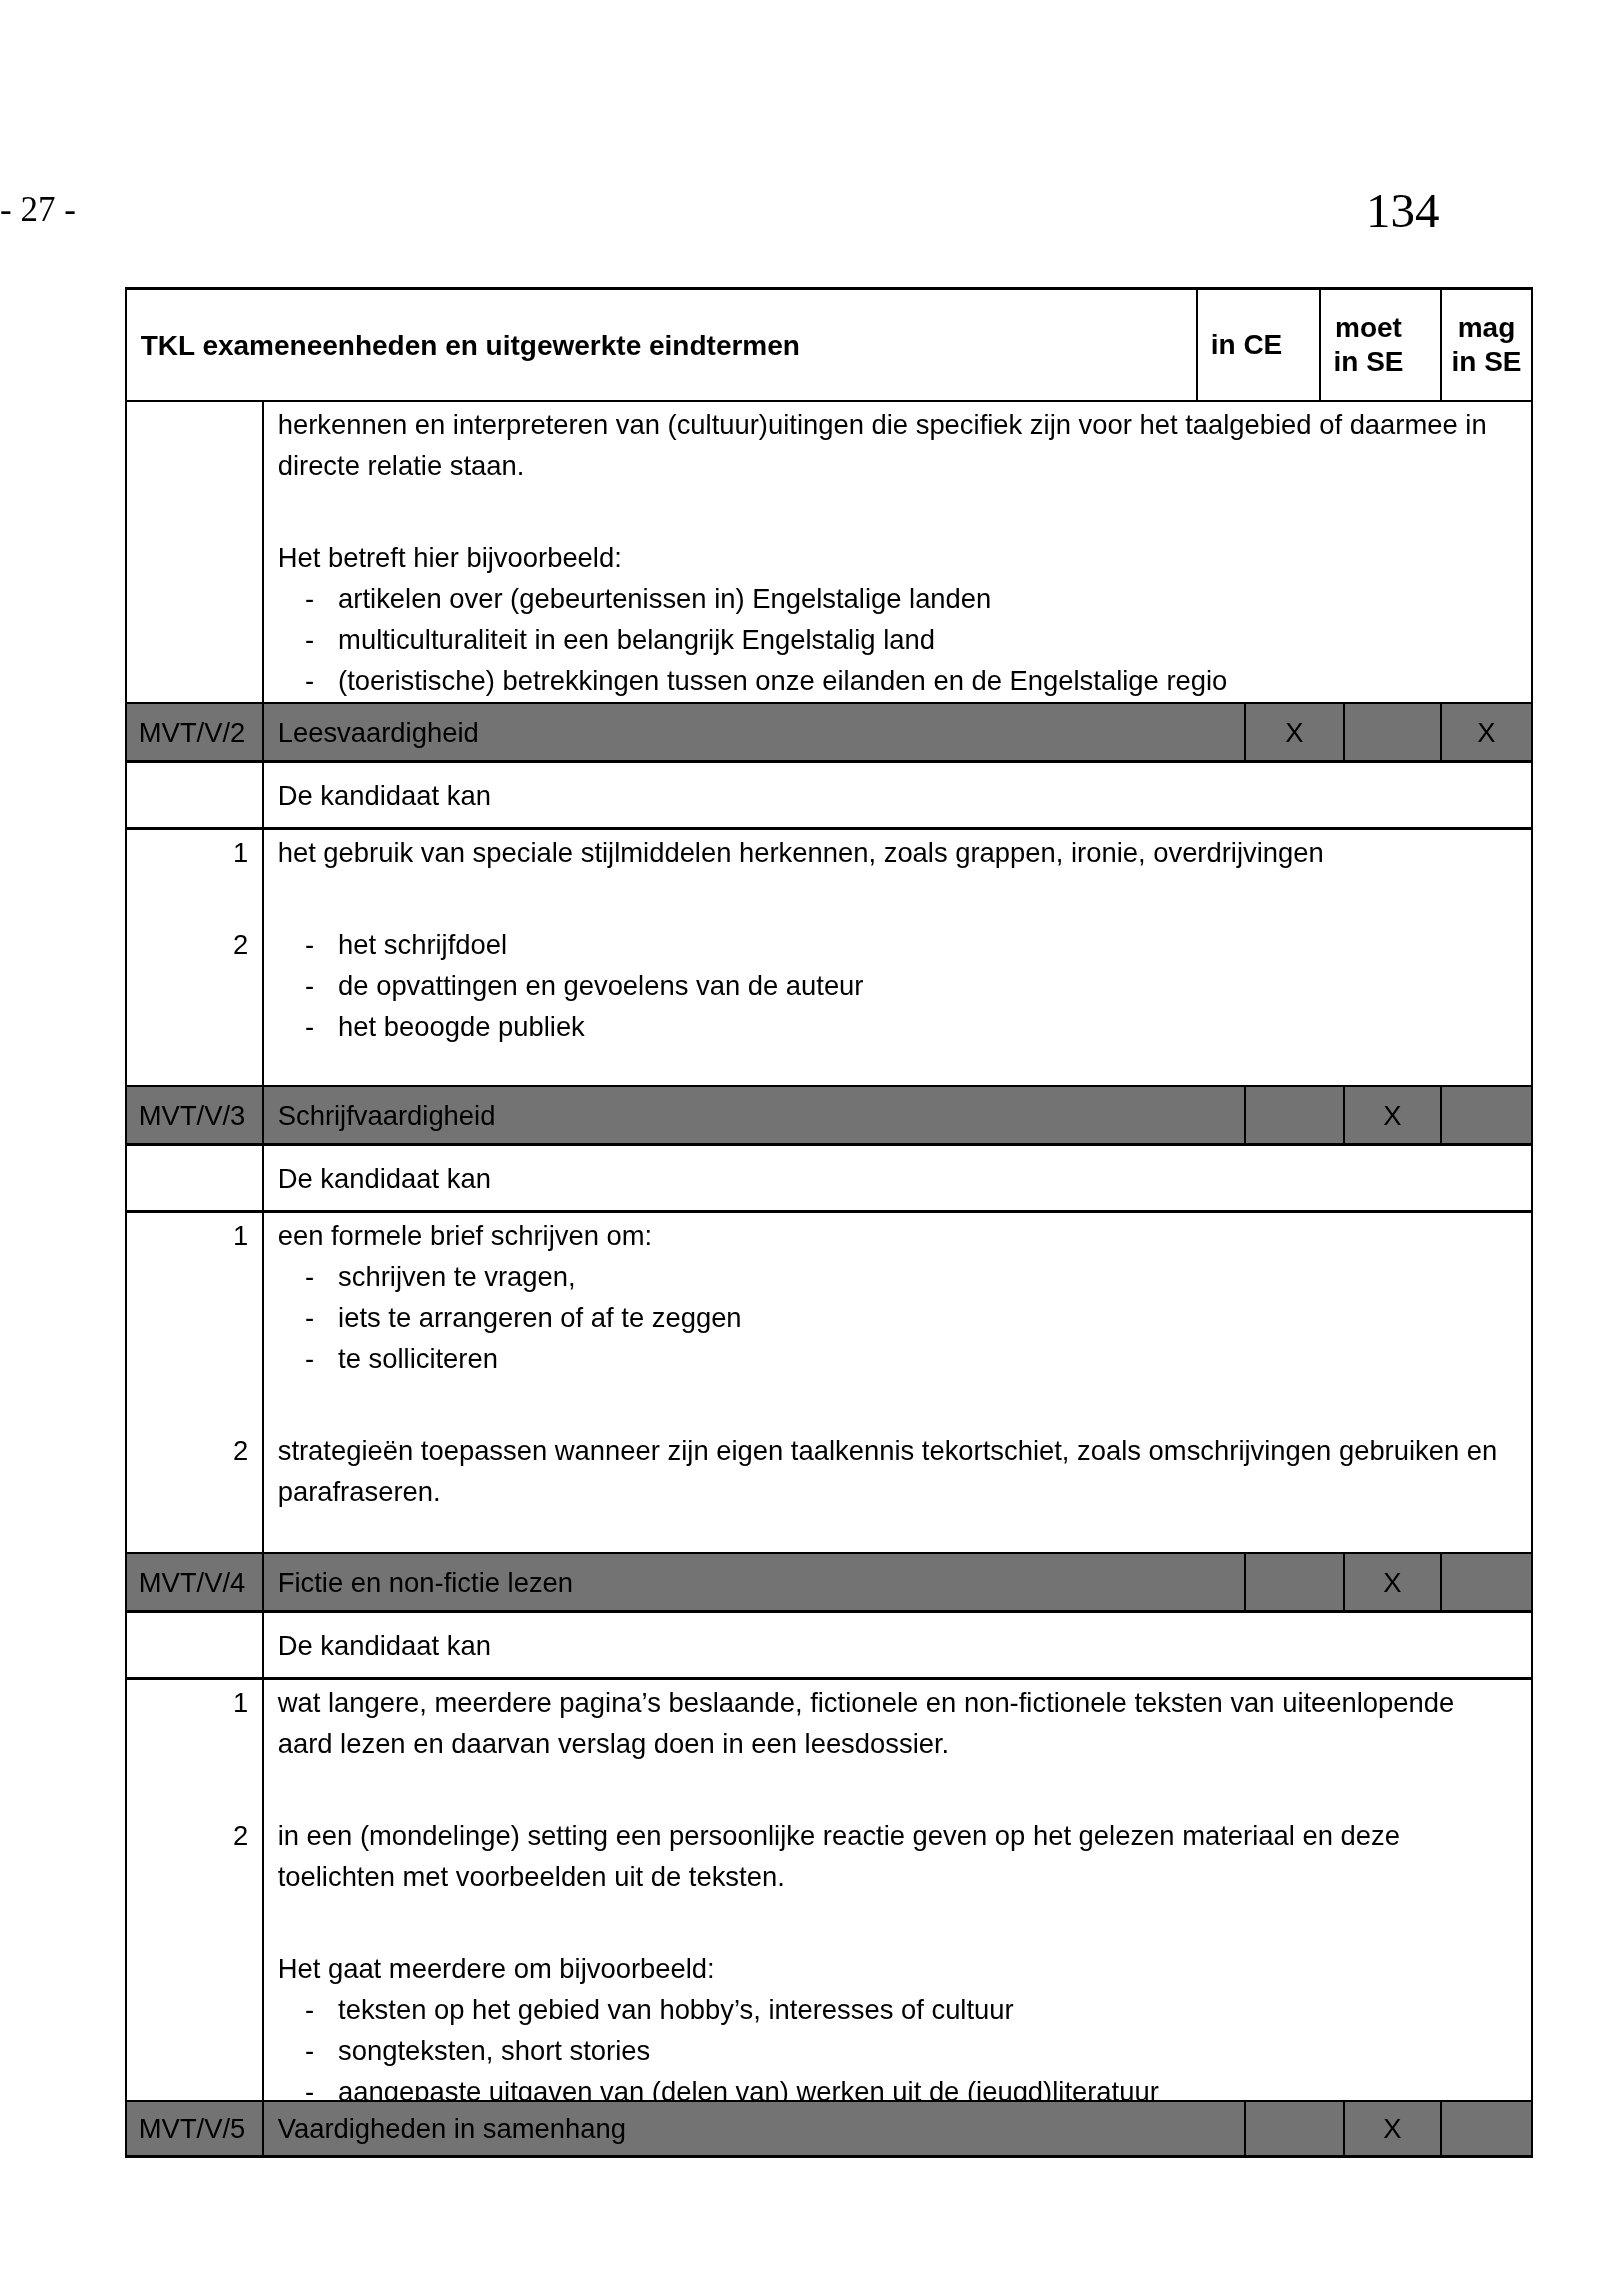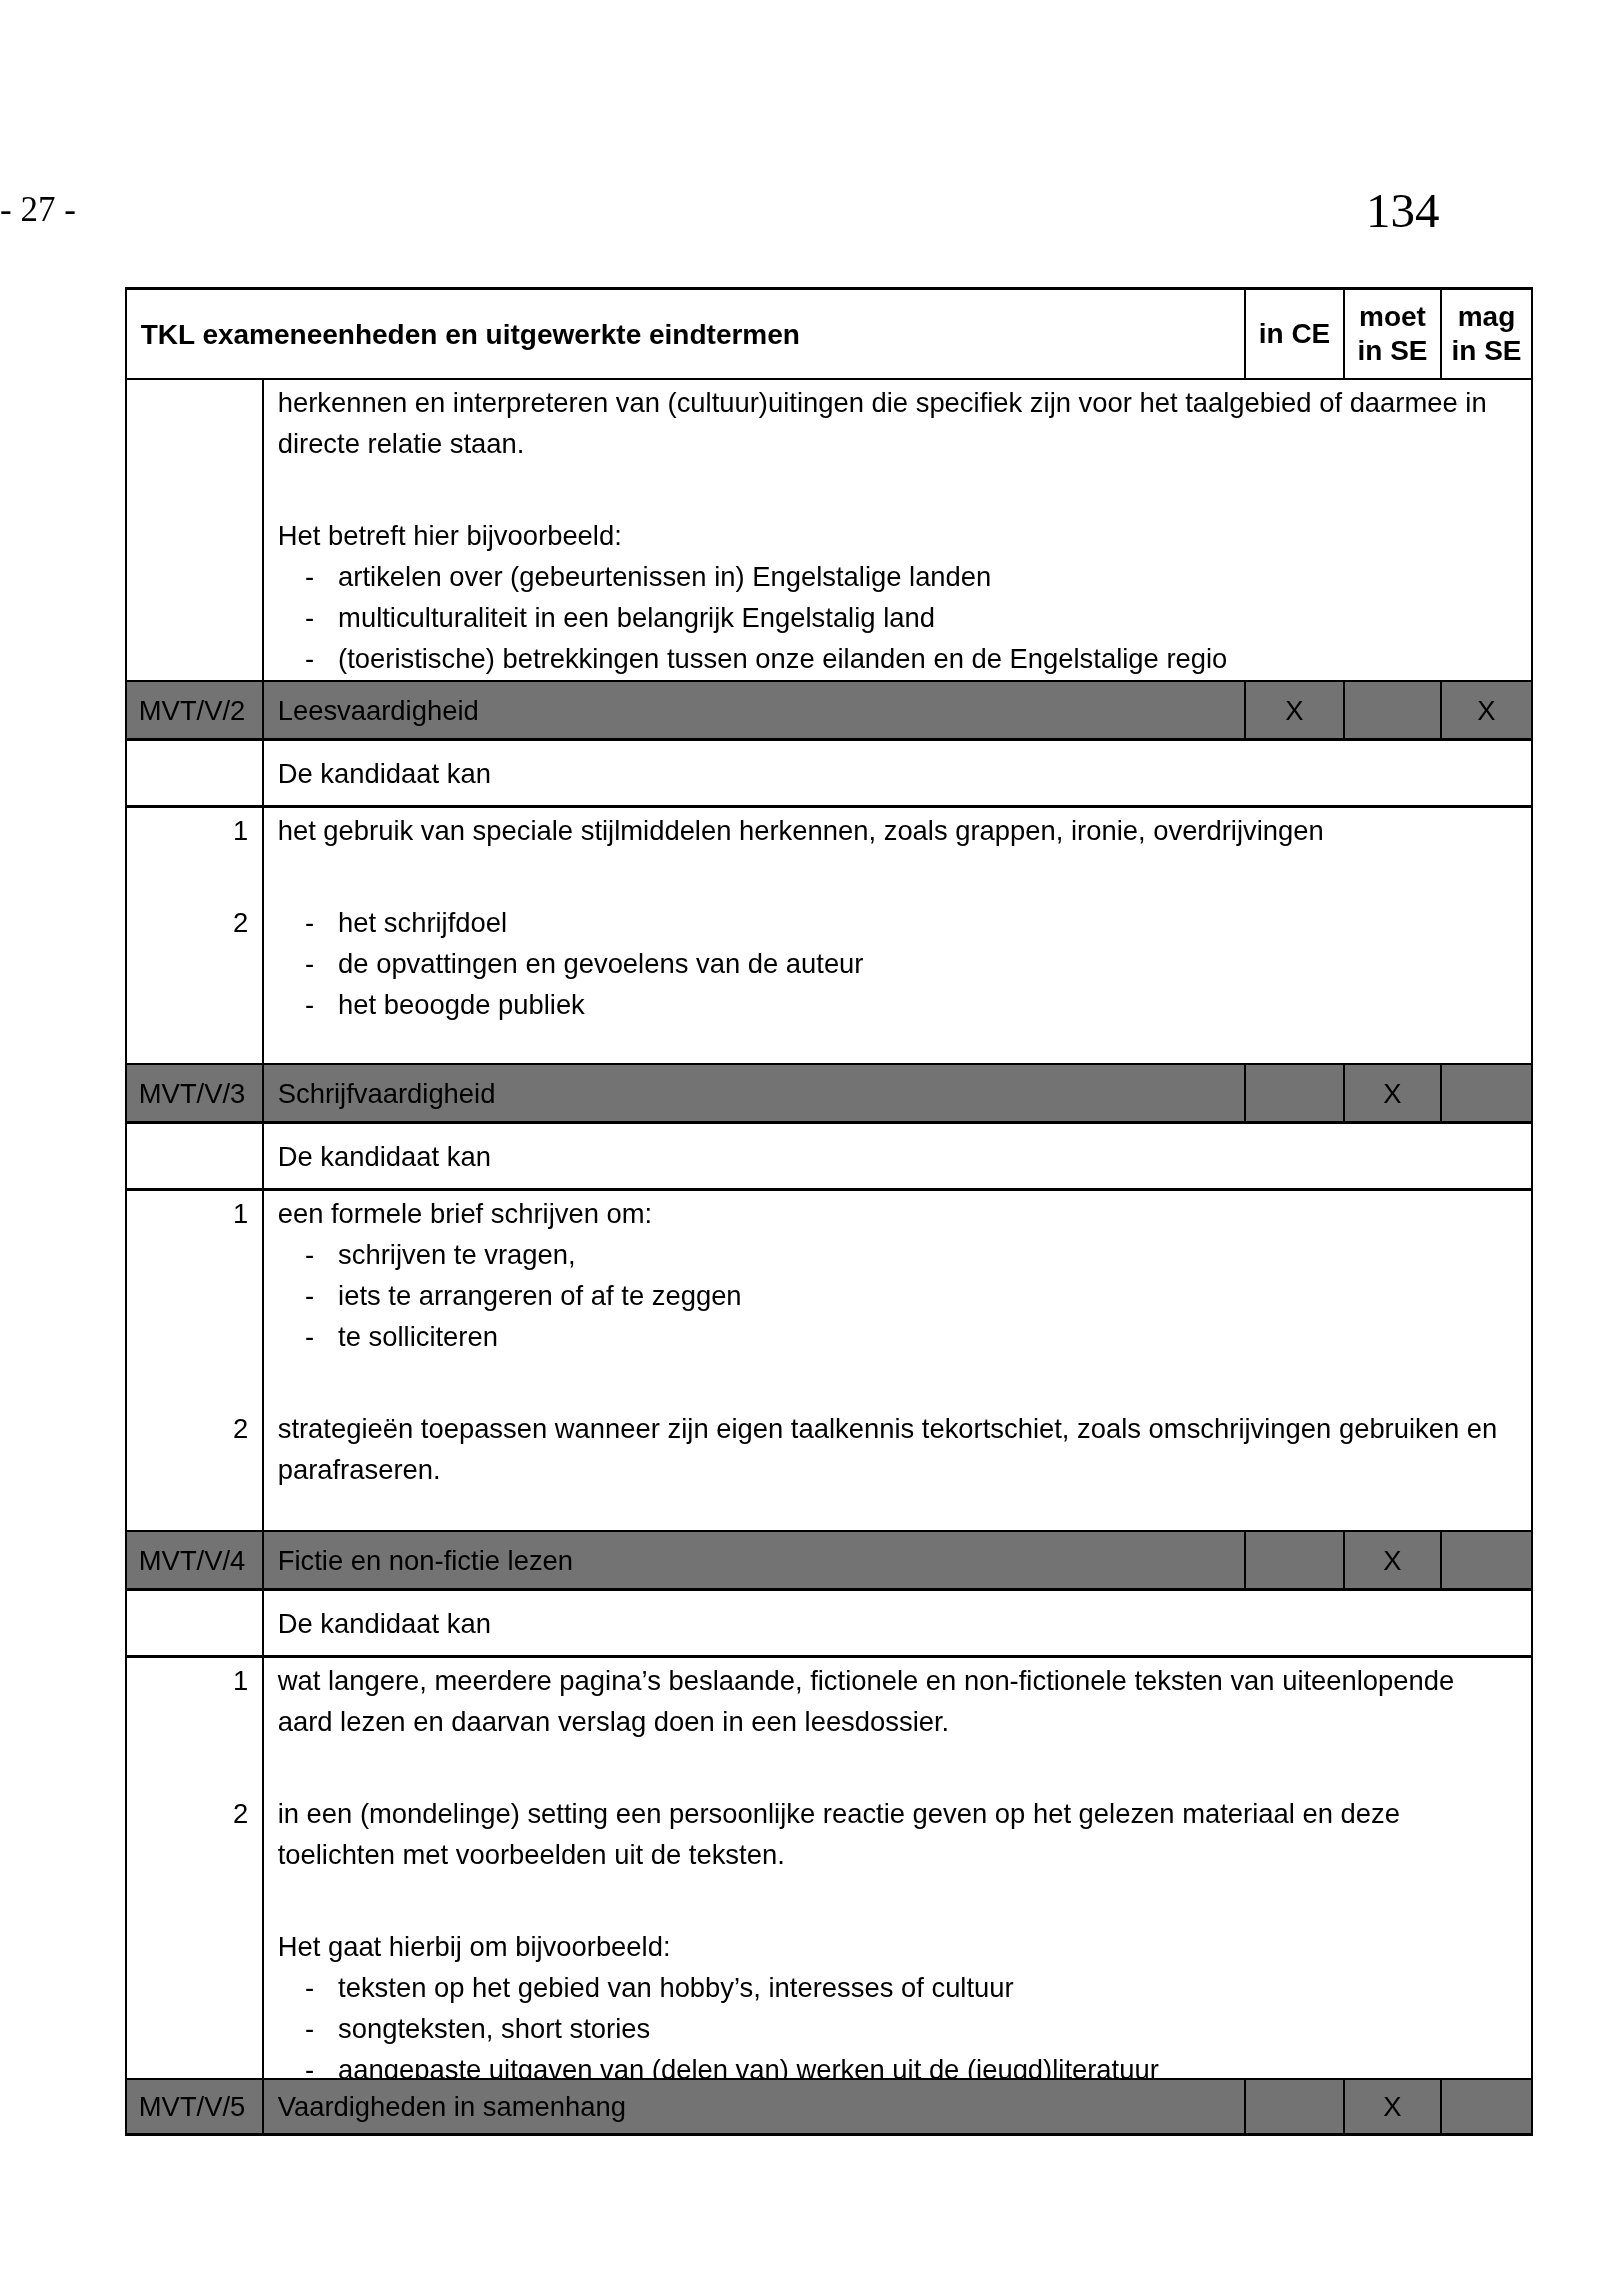--- a/index.html
+++ b/index.html
@@ -25,23 +25,23 @@
     position: absolute; left: 125px; top: 287px; width: 1408px;
     border: 2.9px solid #000;
     border-top-width: 3.9px; border-bottom-width: 3.9px;
     display: flex; flex-direction: column;
     font-size: 27.4px; line-height: 41px;
   }
   .tbl, .tbl * { box-sizing: border-box; }
 
   
   .row-header {
-    display: flex; height: 90px;
+    display: flex; height: 112px;
     border-bottom: 2px solid #000;
-    font-weight: bold; font-size: 28px;
+    font-weight: bold; font-size: 28px; gap: 24px;
   }
   .h-title { flex: 1; display: flex; align-items: center; padding-left: 13.7px; }
   .cx { width: 99px; } .cm { width: 97px; } .cg { width: 91px; }
   .hcell {
     border-left: 2px solid #000;
     display: flex; flex-direction: column;
     align-items: center; justify-content: center;
     line-height: 34px;
   }
 
@@ -234,21 +234,21 @@
         <div class="num">1</div>
         <div class="bd">wat langere, meerdere pagina’s beslaande, fictionele en non-fictionele teksten van uiteenlopende aard lezen en daarvan verslag doen in een leesdossier.</div>
       </div>
       <div class="block gap">
         <div class="num">2</div>
         <div class="bd">in een (mondelinge) setting een persoonlijke reactie geven op het gelezen materiaal en deze toelichten met voorbeelden uit de teksten.</div>
       </div>
       <div class="block gap">
         <div class="num"></div>
         <div class="bd">
-          <div>Het gaat hierbij om bijvoorbeeld:</div>
+          <div>Het gaat meerdere om bijvoorbeeld:</div>
           <div class="bullet">
             <span class="dash">-</span>
             <span class="btxt">teksten op het gebied van hobby’s, interesses of cultuur</span>
           </div>
           <div class="bullet">
             <span class="dash">-</span>
             <span class="btxt">songteksten, short stories</span>
           </div>
           <div class="bullet">
             <span class="dash">-</span>

